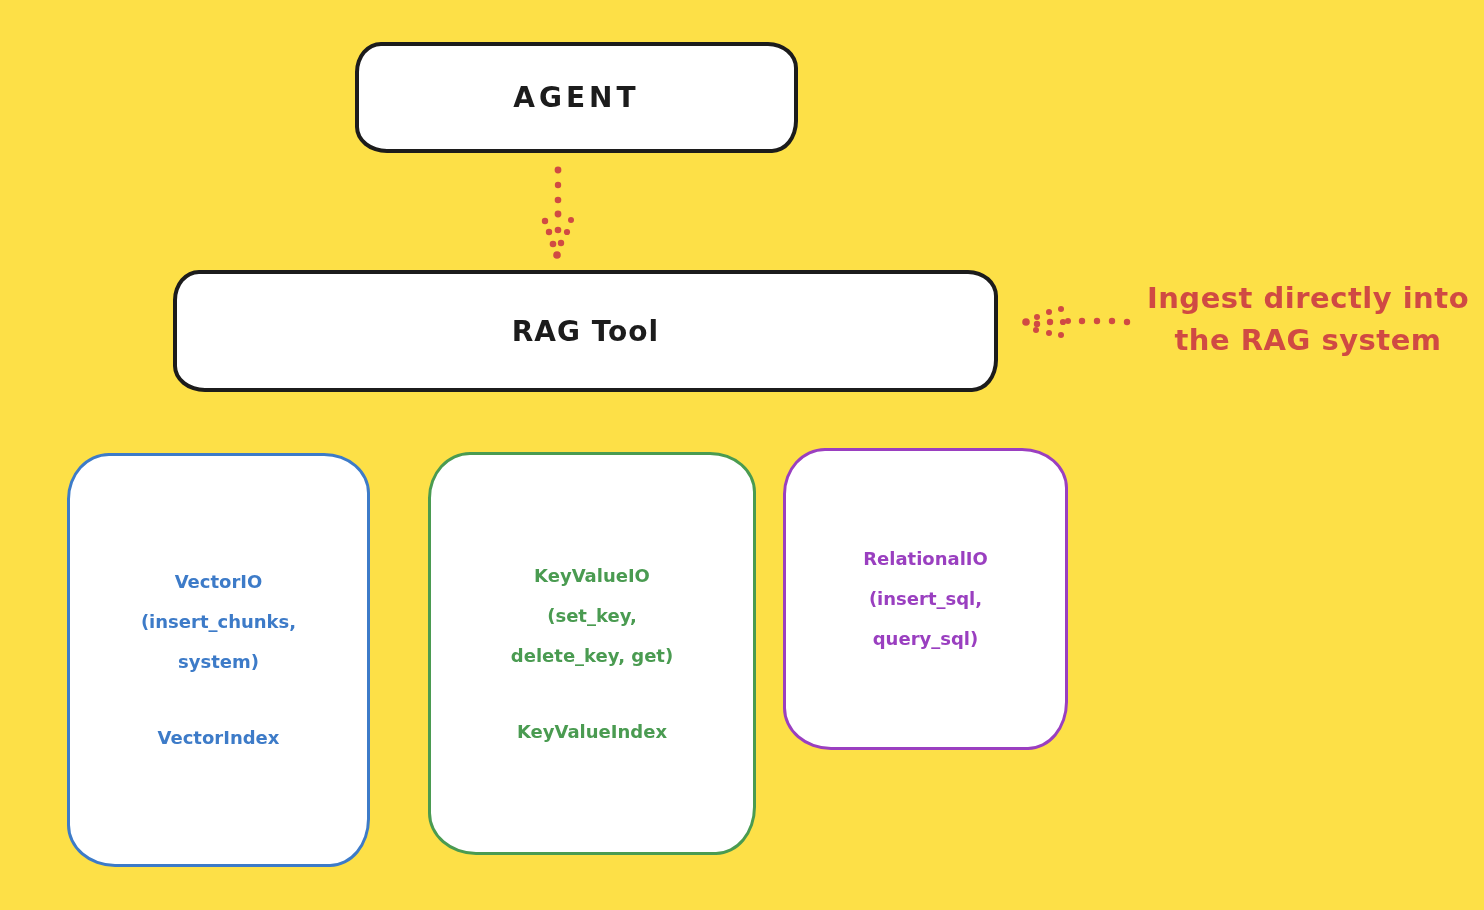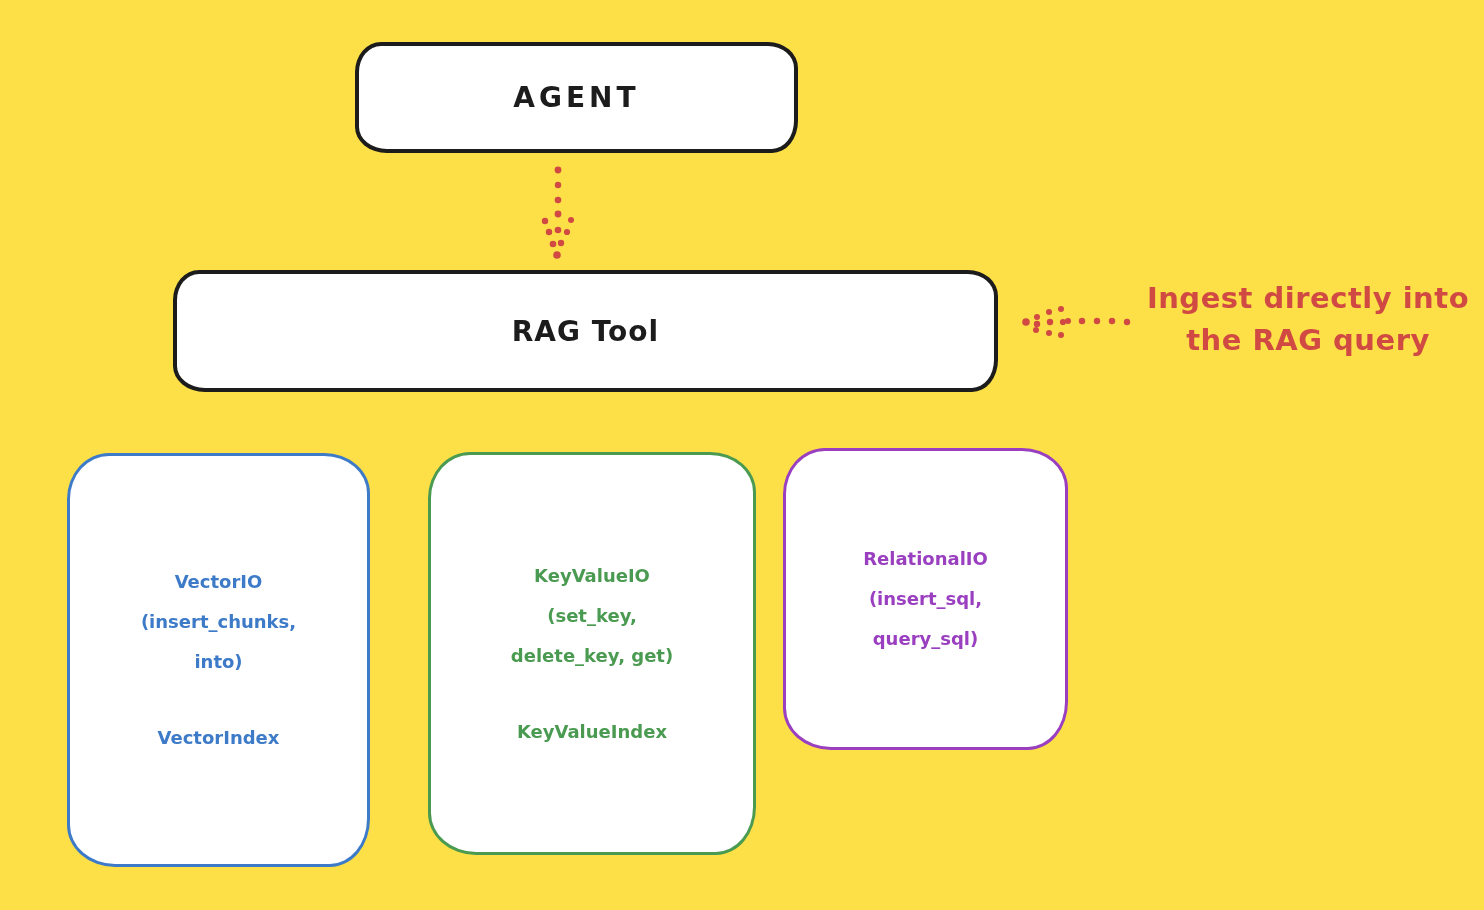--- a/index.html
+++ b/index.html
@@ -76,28 +76,28 @@
   <div class="node black" style="left: 355px; top: 42px; width: 443px; height: 111px; border-color: rgb(28, 28, 28);">
     <div class="node-label agent-label" style="color: rgb(28, 28, 28);">AGENT</div>
   </div>
 
   <div class="node black" style="left: 153px; top: 270px; width: 825px; height: 122px; border-color: rgb(28, 28, 28); margin-left: 20px;">
     <div class="node-label rag-label" style="color: rgb(28, 28, 28);">RAG Tool</div>
   </div>
 
   <div class="annotation" style="color: rgb(208, 74, 67);">
     <div>Ingest directly into</div>
-    <div>the RAG query</div>
+    <div>the RAG system</div>
   </div>
 
   <div class="node storage" style="left: 67px; top: 453px; width: 303px; height: 414px; border-color: rgb(61, 123, 200); color: rgb(61, 123, 200);">
     <div class="node-text">
       <div>VectorIO</div>
       <div>(insert_chunks,</div>
-      <div>into)</div>
+      <div>system)</div>
       <div class="footer-line">VectorIndex</div>
     </div>
   </div>
 
   <div class="node storage" style="left: 428px; top: 452px; width: 328px; height: 403px; border-color: rgb(74, 155, 81); color: rgb(74, 155, 81);">
     <div class="node-text">
       <div>KeyValueIO</div>
       <div>(set_key,</div>
       <div>delete_key, get)</div>
       <div class="footer-line">KeyValueIndex</div>

